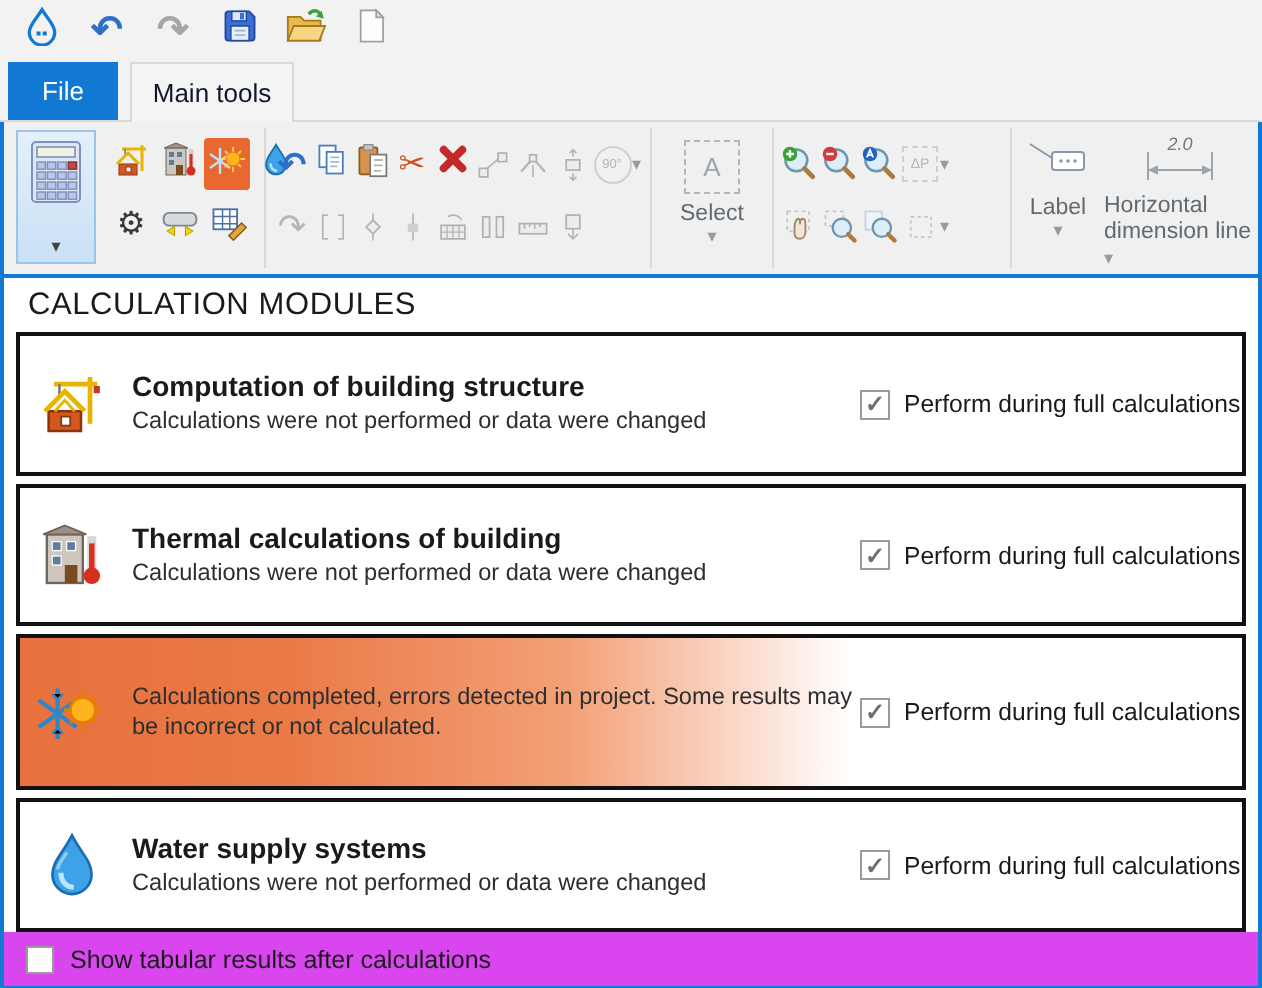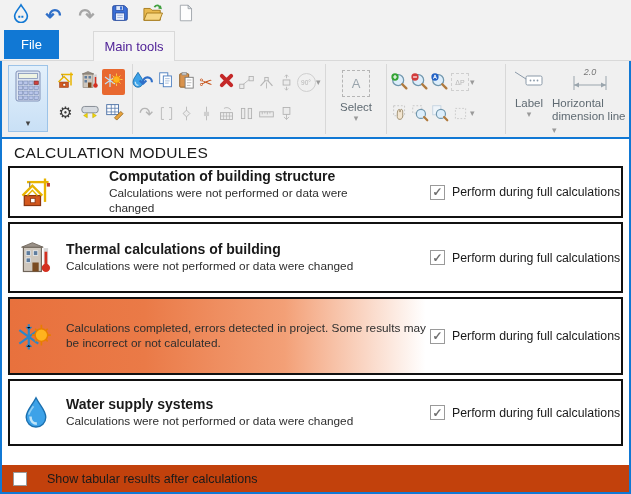--- a/index.html
+++ b/index.html
@@ -7,25 +7,25 @@
        font-family:"Liberation Sans",sans-serif;-webkit-user-select:none;}
   .window{width:631px;height:494px;box-sizing:border-box;display:flex;flex-direction:column;background:#fff;}
 
   
   .qat{height:30px;background:#f2f2f2;display:flex;align-items:center;padding-left:8px;gap:8px;flex-shrink:0;}
   .qbtn{width:25px;height:25px;display:flex;align-items:center;justify-content:center;}
   .qglyph{font-size:19px;font-weight:700;line-height:1;}
   .qundo{color:#2f6fc8;} .qredo{color:#a6a6a6;}
 
   
-  .tabs{height:30px;background:#f2f2f2;display:flex;align-items:flex-start;border-bottom:1px solid #d9d9d9;flex-shrink:0;gap:28px;}
+  .tabs{height:30px;background:#f2f2f2;display:flex;align-items:center;border-bottom:1px solid #d9d9d9;flex-shrink:0;}
   .tab-file{margin-left:4px;width:55px;height:29px;background:#1178d4;color:#fff;font-size:13px;
             display:flex;align-items:center;justify-content:center;}
   .tab-main{margin-left:6px;width:82px;height:30px;background:#f4f4f4;border:1px solid #d9d9d9;border-bottom:none;
-            color:#4c1d95;font-size:13px;display:flex;align-items:center;justify-content:center;
+            color:#0f172a;font-size:13px;display:flex;align-items:center;justify-content:center;
             position:relative;top:1px;z-index:2;box-sizing:border-box;}
 
   
   .frame{flex:1;border-left:2px solid #1178d4;border-right:2px solid #1178d4;border-bottom:2px solid #1178d4;
          display:flex;flex-direction:column;background:#fff;min-height:0;}
 
   
   .ribbon{height:76px;background:#f0f0f0;border-bottom:2px solid #1178d4;display:flex;flex-shrink:0;}
   .rsep{width:1px;background:#d8d8d8;margin:3px 0;}
   .rgroup{position:relative;height:100%;}
@@ -54,32 +54,32 @@
   .labelcol{width:46px;} .dimcol{width:76px;}
   .dimicon{position:relative;width:46px;height:24px;}
   .dimval{position:absolute;top:-2px;left:0;right:0;text-align:center;font-style:italic;font-size:9px;color:#777;}
 
   
   .content{flex:1;background:#fff;display:flex;flex-direction:column;min-height:0;}
   .content-header{height:27px;display:flex;align-items:center;padding-left:12px;font-size:15.5px;color:#1a1a1a;
                   letter-spacing:.3px;flex-shrink:0;}
   .modules{padding:0 6px;display:flex;flex-direction:column;gap:4px;}
   .module{border:2px solid #111;background:#fff;display:flex;align-items:center;padding:0 0 0 8px;box-sizing:border-box;}
-  .m0{height:52px;gap:43px;} .m1{height:71px;} .m2{height:78px;} .m3{height:67px;}
+  .m0{height:72px;} .m1{height:71px;} .m2{height:78px;} .m3{height:67px;}
   .module.highlight{background:linear-gradient(90deg,#e8713d 0%,#ea7a47 22%,#f3a077 45%,#ffffff 68%);}
   .micon{width:36px;display:flex;align-items:center;justify-content:center;flex-shrink:0;margin-right:12px;}
   .mtext{flex:1;min-width:0;}
   .mtitle{font-size:14px;font-weight:700;color:#1a1a1a;margin-bottom:2px;}
   .mstatus{font-size:11.8px;color:#2e2e2e;max-width:368px;line-height:1.3;}
   .mcheck{width:191px;flex-shrink:0;display:flex;align-items:center;gap:7px;font-size:12.3px;color:#1a1a1a;}
   .cb{width:15px;height:15px;background:#fff;border:1px solid #9a9a9a;display:flex;align-items:center;justify-content:center;
       box-sizing:border-box;flex-shrink:0;}
   .chk{font-size:12px;color:#6f6f6f;font-weight:700;line-height:1;}
 
-  .footer{margin-top:auto;height:27px;background:#c2410c;display:flex;align-items:center;padding-left:11px;gap:20px;
+  .footer{margin-top:auto;height:27px;background:#d946ef;display:flex;align-items:center;padding-left:11px;gap:8px;
           font-size:12.5px;color:#1a1a1a;flex-shrink:0;}
   .footer .cb{width:14px;height:14px;}
 </style>
 </head>
 <body>
 
 <div class="window">
 
   <div class="qat">
     <div class="qbtn">

